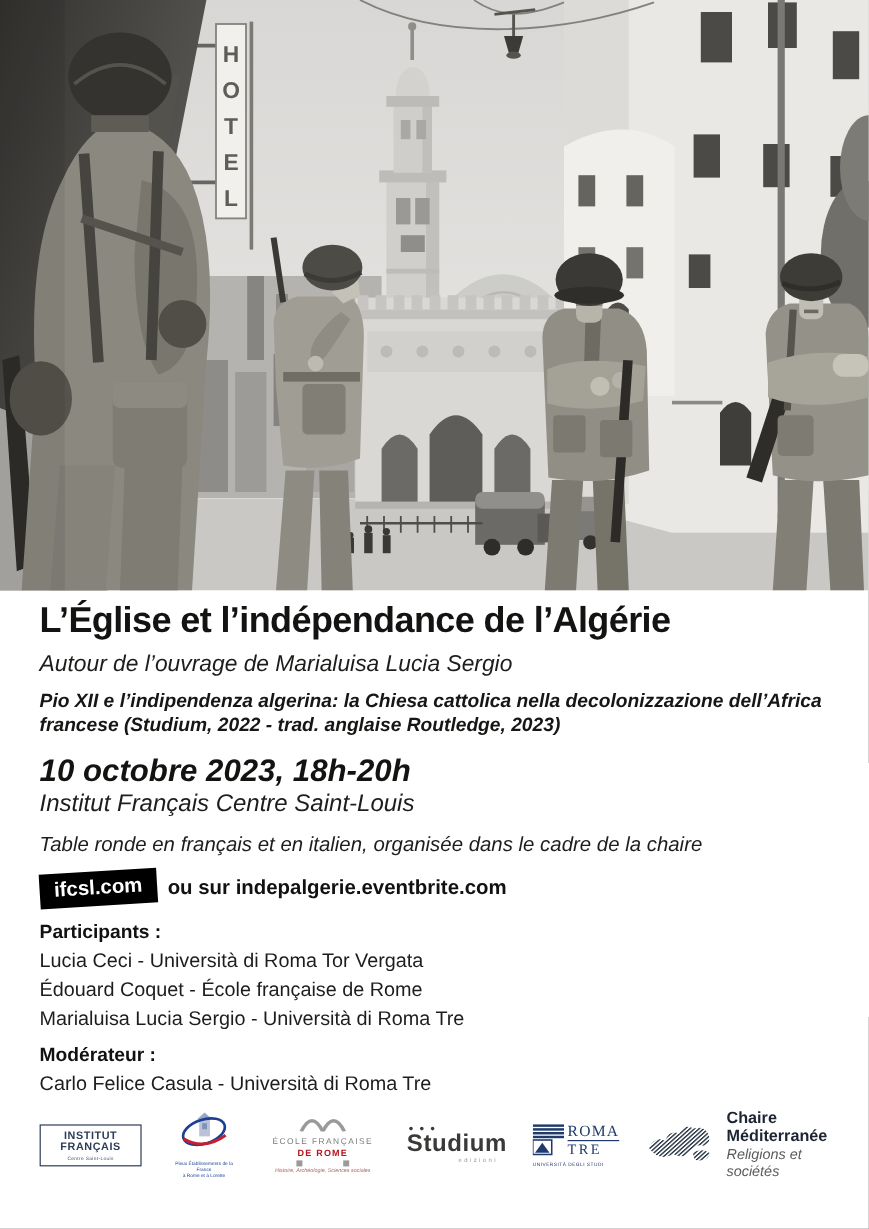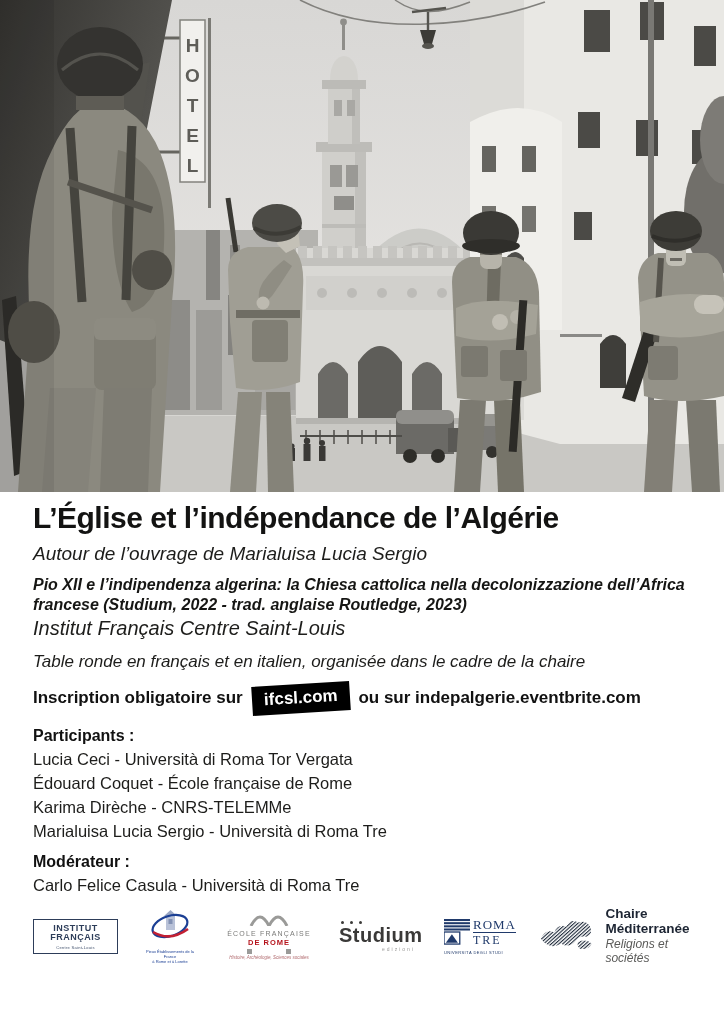--- a/index.html
+++ b/index.html
@@ -317,38 +317,37 @@
 
     <div class="title">L’Église et l’indépendance de l’Algérie</div>
 
     <div class="subtitle">Autour de l’ouvrage de Marialuisa Lucia Sergio</div>
 
     <div class="book">
       <div>Pio XII e l’indipendenza algerina: la Chiesa cattolica nella decolonizzazione dell’Africa</div>
       <div>francese (Studium, 2022 - trad. anglaise Routledge, 2023)</div>
     </div>
 
+    <div class="datetime">10 octobre 2023, 18h-20h</div>
 
     <div class="venue">Institut Français Centre Saint-Louis</div>
 
     <div class="desc">
       <div>Table ronde en français et en italien, organisée dans le cadre de la chaire</div>
     </div>
 
     <div class="registration">
-      <span class="reg-txt">Inscription obligatoire sur</span>
       <span class="site-badge">ifcsl.com</span>
       <span class="reg-txt">ou sur indepalgerie.eventbrite.com</span>
     </div>
 
     <div class="people-block">
       <div class="people-heading">Participants :</div>
       <div class="people-item">Lucia Ceci - Università di Roma Tor Vergata</div>
       <div class="people-item">Édouard Coquet - École française de Rome</div>
-      <div class="people-item">Karima Dirèche - CNRS-TELEMMe</div>
       <div class="people-item">Marialuisa Lucia Sergio - Università di Roma Tre</div>
     </div>
 
     <div class="people-block moderator-block">
       <div class="people-heading">Modérateur :</div>
       <div class="people-item">Carlo Felice Casula - Università di Roma Tre</div>
     </div>
 
     <div class="logos">
 

